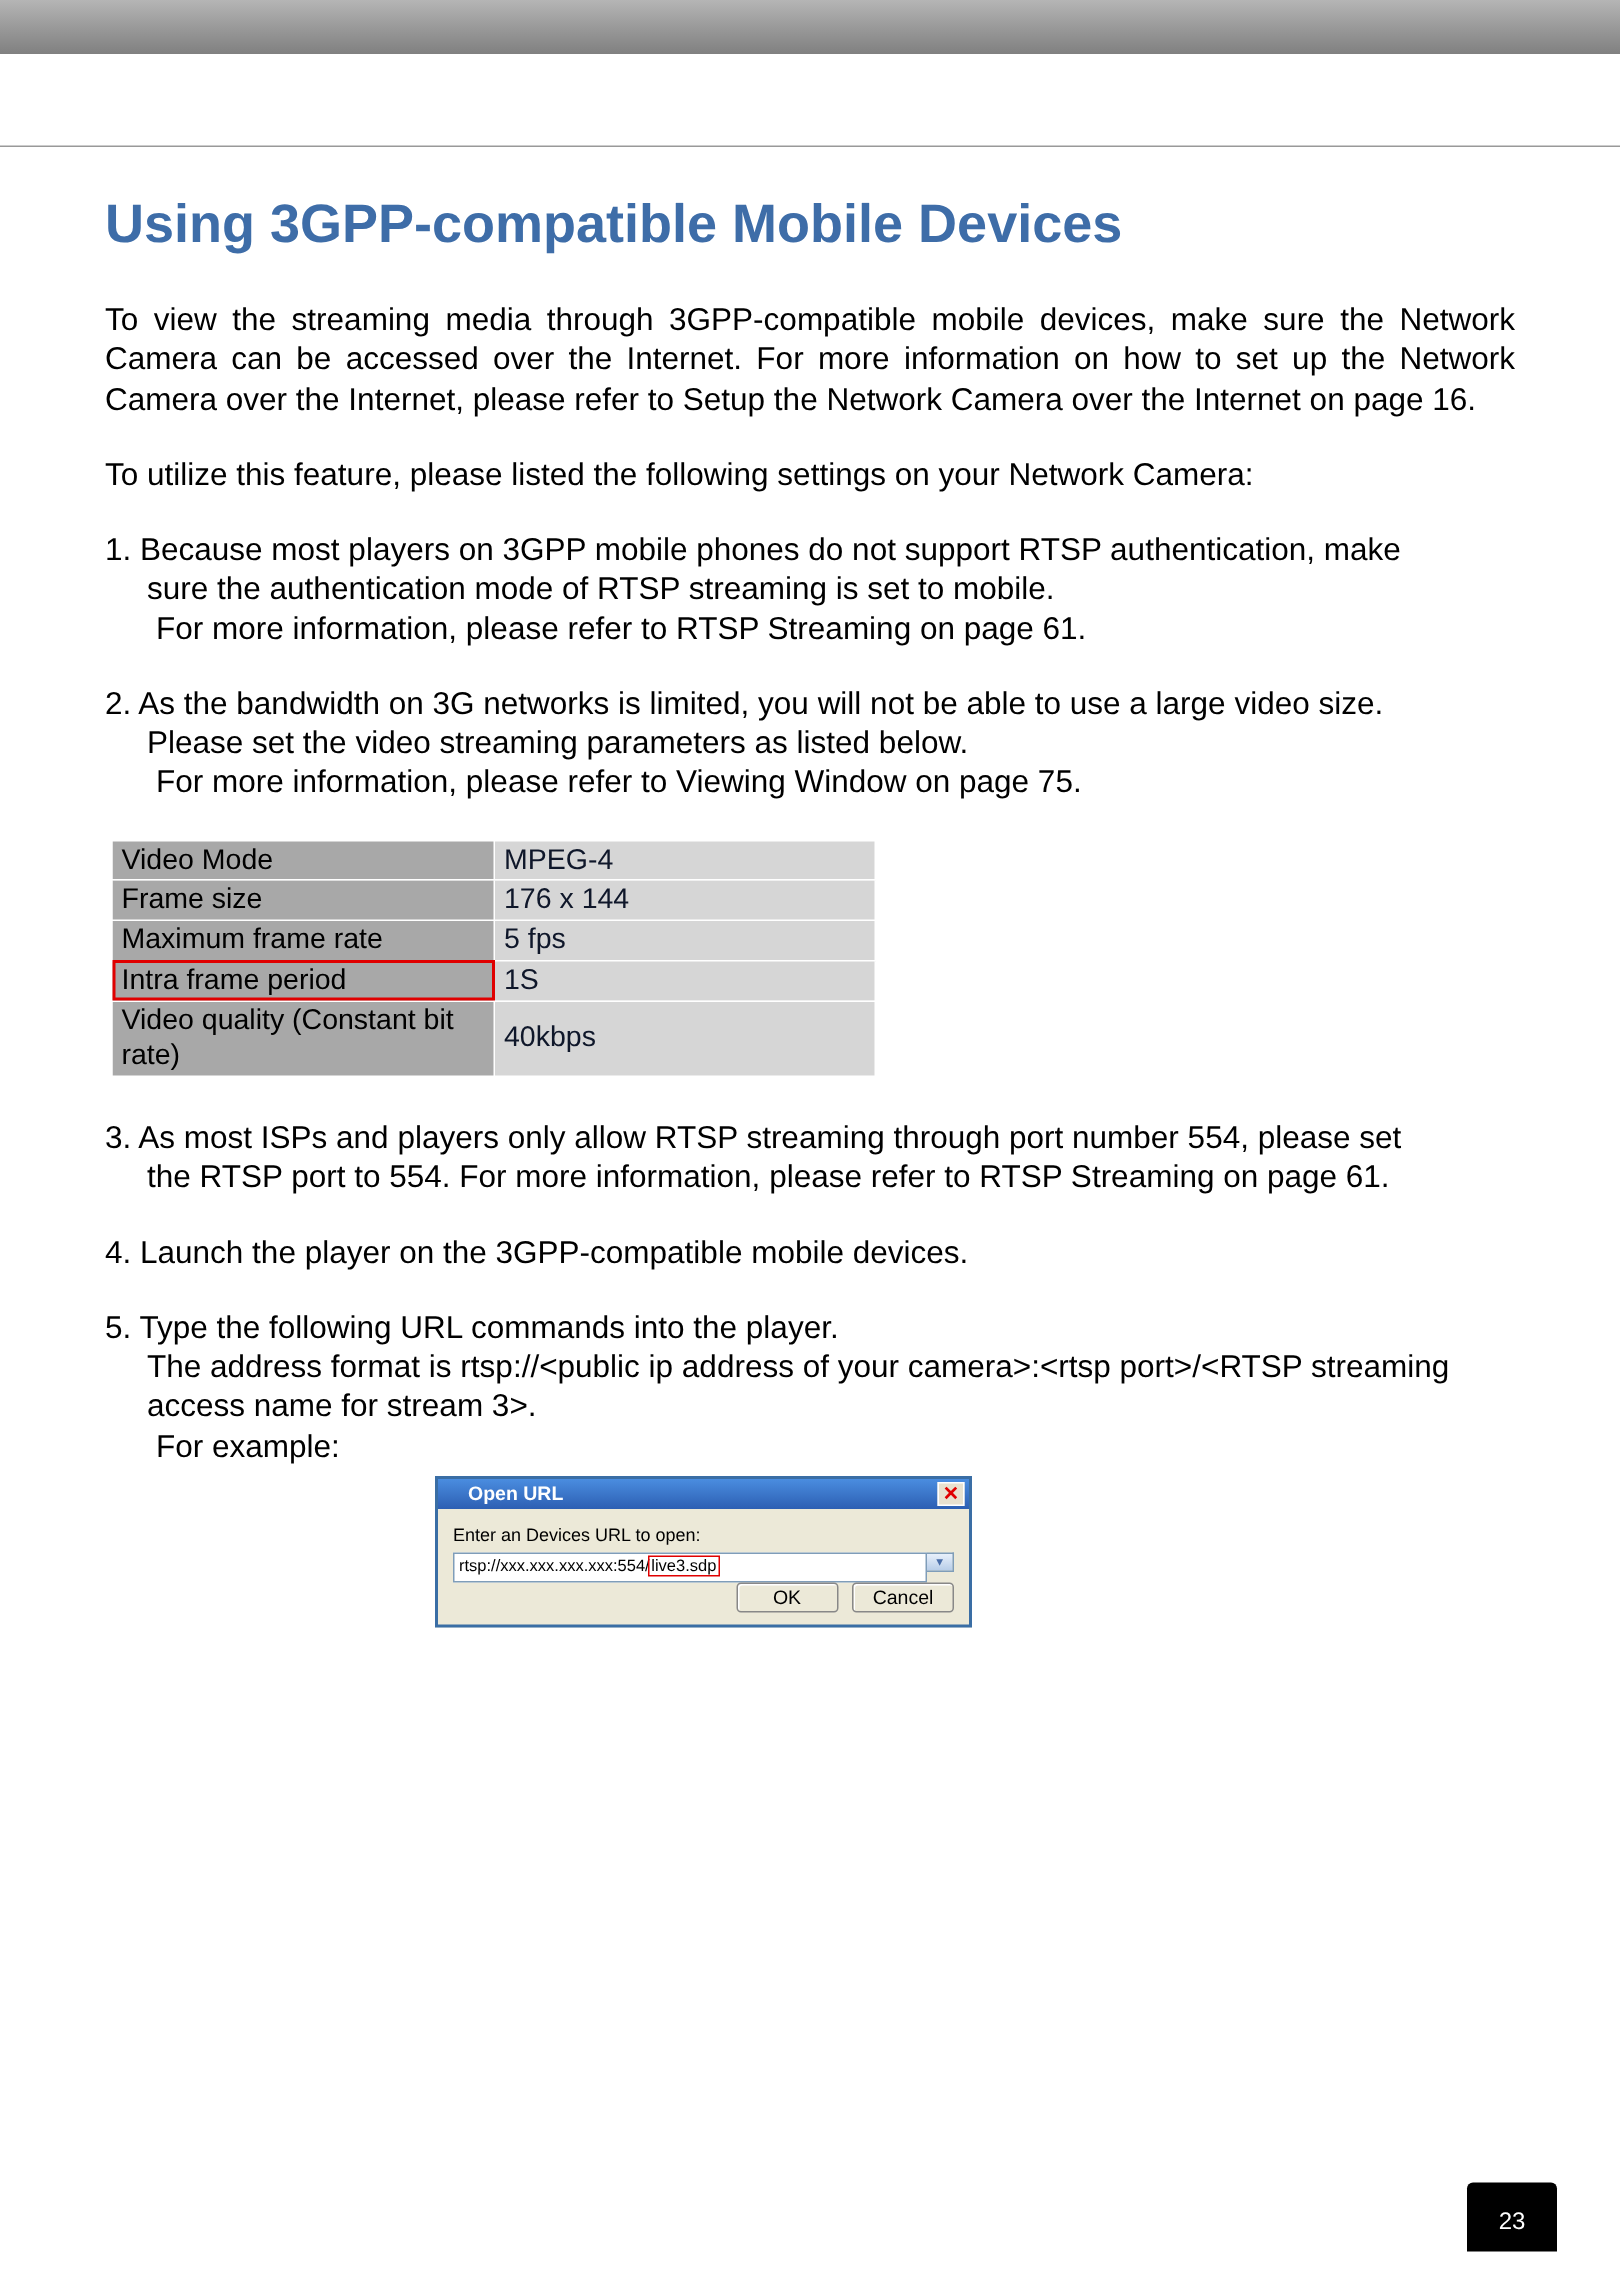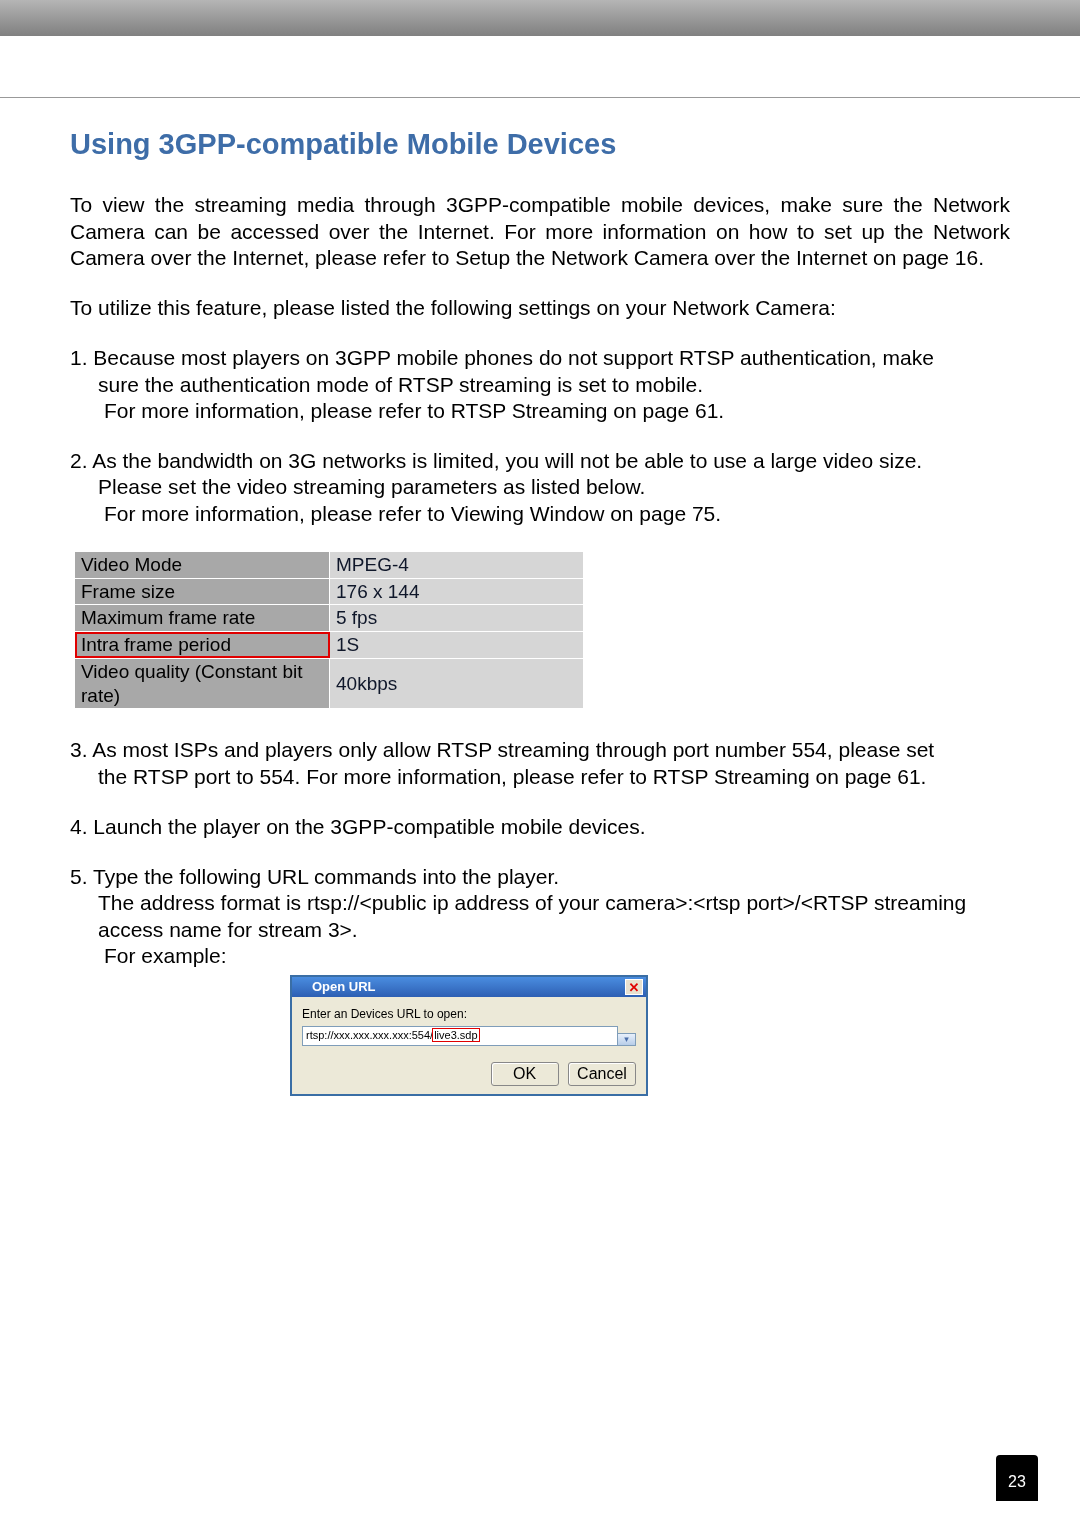--- a/index.html
+++ b/index.html
@@ -21,21 +21,21 @@
   }
   .content {
     padding: 28px 70px 0 70px;
     color: #000;
     font-size: 21px;
     line-height: 1.25;
   }
   .heading {
     color: #3e6da8;
     font-weight: bold;
-    font-size: 29px;
+    font-size: 36px;
     margin-bottom: 30px;
   }
   .para { margin-bottom: 24px; text-align: justify; }
   .li1 { margin-bottom: 24px; text-align: justify; }
   .li-indent { padding-left: 28px; display: block; }
   .li-indent2 { padding-left: 34px; display: block; }
   .settings-table {
     border-collapse: collapse;
     margin: 6px 0 28px 4px;
     width: 510px;
@@ -71,21 +71,21 @@
   .dlg-close {
     width: 18px; height: 16px;
     background: #e8e1cf;
     border: 1px solid #fff;
     display: flex; align-items: center; justify-content: center;
     color: #e00000; font-weight: bold; font-size: 13px;
     line-height: 1;
   }
   .dlg-body { padding: 10px 10px 8px 10px; }
   .dlg-label { color: #000; margin-bottom: 4px; }
-  .url-row { display: flex; align-items: flex-end; margin-bottom: 16px; }
+  .url-row { display: flex; align-items: flex-start; margin-bottom: 0; }
   .url-input {
     flex: 1;
     border: 1px solid #7f9db9;
     background: #fff;
     font-size: 11px;
     padding: 2px 3px;
     font-family: Tahoma, Arial, sans-serif;
     color: #000;
   }
   .url-highlight {
@@ -104,33 +104,33 @@
   }
   .dlg-buttons { text-align: right; }
   .dlg-btn {
     display: inline-block;
     min-width: 68px;
     text-align: center;
     background: #ece9d8;
     border: 1px solid #888;
     border-radius: 3px;
     padding: 1px 8px;
-    font-size: 16px;
+    font-size: 13px;
     margin-left: 6px;
     box-shadow: inset 1px 1px 0 #fff;
   }
   .page-number {
     position: absolute;
     right: 42px;
     bottom: 26px;
     background: #000;
     color: #fff;
     font-size: 16px;
     padding: 18px 10px 10px 10px;
-    width: 42px;
+    width: 60px;
     text-align: center;
     border-radius: 4px 4px 0 0;
   }
 </style>
 </head>
 <body>
 
 <div class="top-bar"></div>
 <div class="top-spacer"></div>
 

